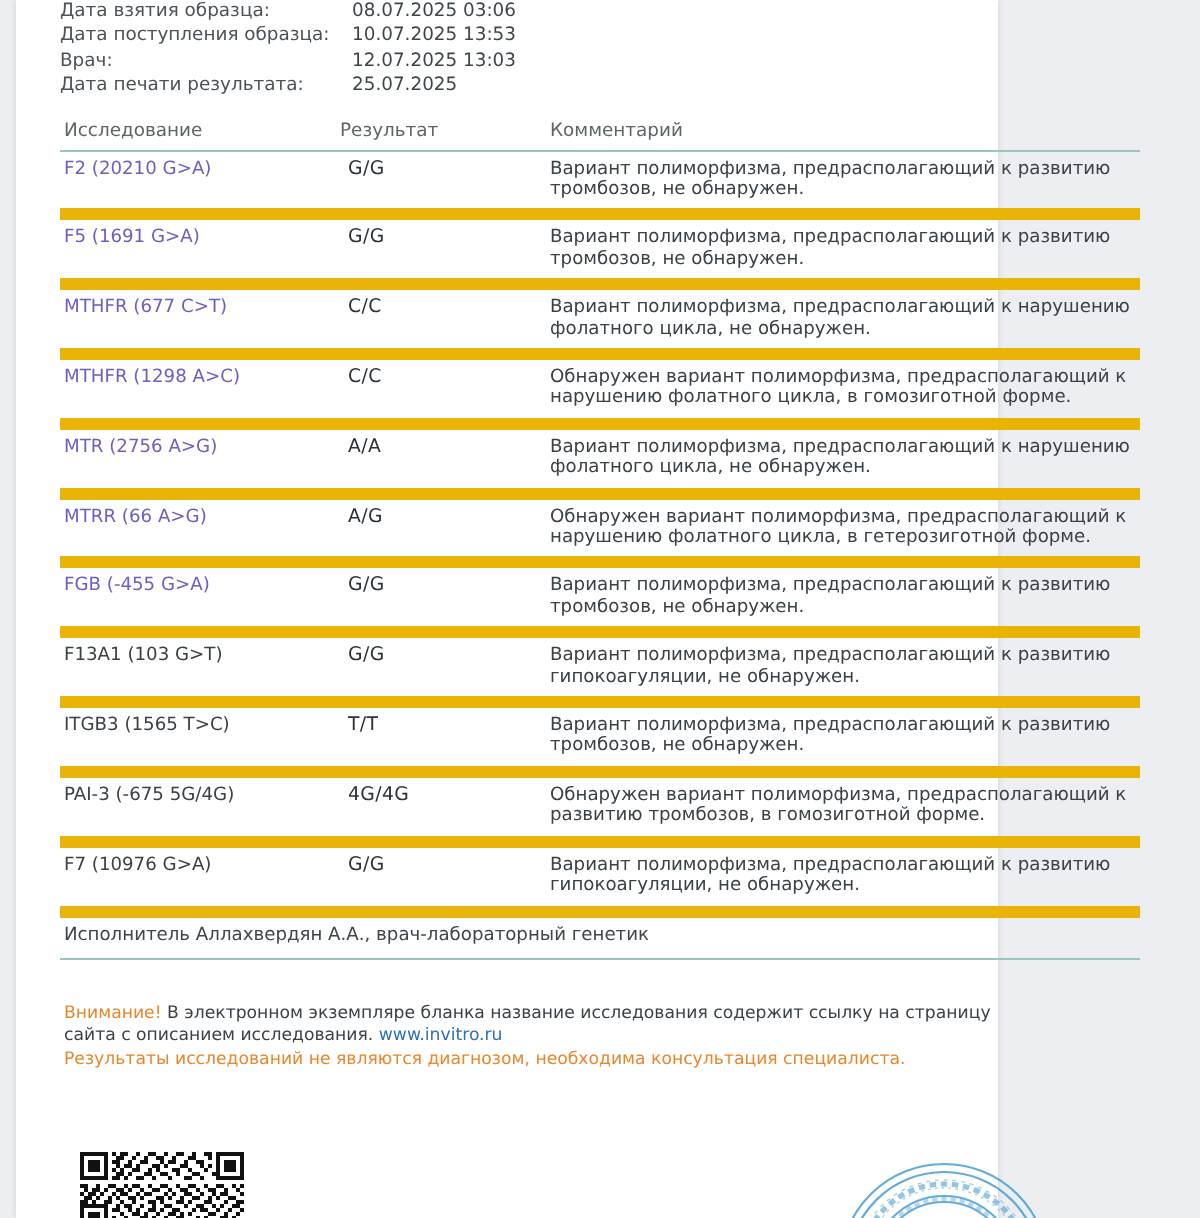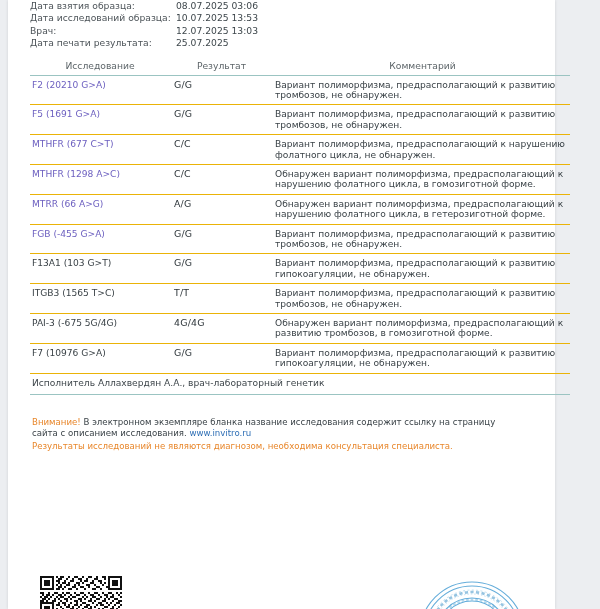--- a/index.html
+++ b/index.html
@@ -10,21 +10,21 @@
   body {
     width: 600px;
     height: 609px;
     overflow: hidden;
     font-family: "DejaVu Sans", "Liberation Sans", sans-serif;
   }
   .page {
     position: absolute;
     left: 8px;
     top: 0;
-    width: 547px;
+    width: 491px;
     height: 609px;
     background: #ffffff;
     box-shadow: 0 0 3px rgba(0,0,0,0.12);
   }
   .content {
     position: absolute;
     left: 22px;
     top: 0;
     width: 540px;
   }
@@ -53,30 +53,30 @@
     table-layout: fixed;
   }
   .results col.c-name   { width: 138px; }
   .results col.c-res    { width: 105px; }
   .results col.c-com    { width: 297px; }
 
   .results th {
     font-size: 9.2px;
     font-weight: normal;
     color: #5d6569;
-    text-align: center;
+    text-align: left;
     padding: 0 0 4px 2px;
     border-bottom: 1.3px solid #9bc4c2;
     line-height: 11px;
   }
   .results td {
     font-size: 9.1px;
     color: #3a4247;
     padding: 4px 0 4px 2px;
-    border-bottom: 1px solid #eab308;
+    border-bottom: 6px solid #eab308;
     vertical-align: top;
     line-height: 10.4px;
   }
   .results td.name-link { color: #6d60c0; }
   .results td.name-plain { color: #3a4247; }
   .results td.res {
     font-weight: normal;
     color: #2b3338;
     font-size: 9.4px;
     padding-left: 6px;
@@ -128,21 +128,21 @@
 <div class="page">
   <div class="content">
 
     <table class="meta">
       <tbody>
         <tr>
           <td class="lbl">Дата взятия образца:</td>
           <td class="val">08.07.2025 03:06</td>
         </tr>
         <tr>
-          <td class="lbl">Дата исследований образца:</td>
+          <td class="lbl">Дата поступления образца:</td>
           <td class="val">10.07.2025 13:53</td>
         </tr>
         <tr>
           <td class="lbl">Врач:</td>
           <td class="val">12.07.2025 13:03</td>
         </tr>
         <tr>
           <td class="lbl">Дата печати результата:</td>
           <td class="val">25.07.2025</td>
         </tr>
@@ -175,20 +175,25 @@
           </tr>
           <tr>
             <td class="name-link">MTHFR (677 C&gt;T)</td>
             <td class="res">C/C</td>
             <td class="com">Вариант полиморфизма, предрасполагающий к нарушению фолатного цикла, не обнаружен.</td>
           </tr>
           <tr>
             <td class="name-link">MTHFR (1298 A&gt;C)</td>
             <td class="res">C/C</td>
             <td class="com">Обнаружен вариант полиморфизма, предрасполагающий к нарушению фолатного цикла, в гомозиготной форме.</td>
+          </tr>
+          <tr>
+            <td class="name-link">MTR (2756 A&gt;G)</td>
+            <td class="res">A/A</td>
+            <td class="com">Вариант полиморфизма, предрасполагающий к нарушению фолатного цикла, не обнаружен.</td>
           </tr>
           <tr>
             <td class="name-link">MTRR (66 A&gt;G)</td>
             <td class="res">A/G</td>
             <td class="com">Обнаружен вариант полиморфизма, предрасполагающий к нарушению фолатного цикла, в гетерозиготной форме.</td>
           </tr>
           <tr>
             <td class="name-link">FGB (-455 G&gt;A)</td>
             <td class="res">G/G</td>
             <td class="com">Вариант полиморфизма, предрасполагающий к развитию тромбозов, не обнаружен.</td>

